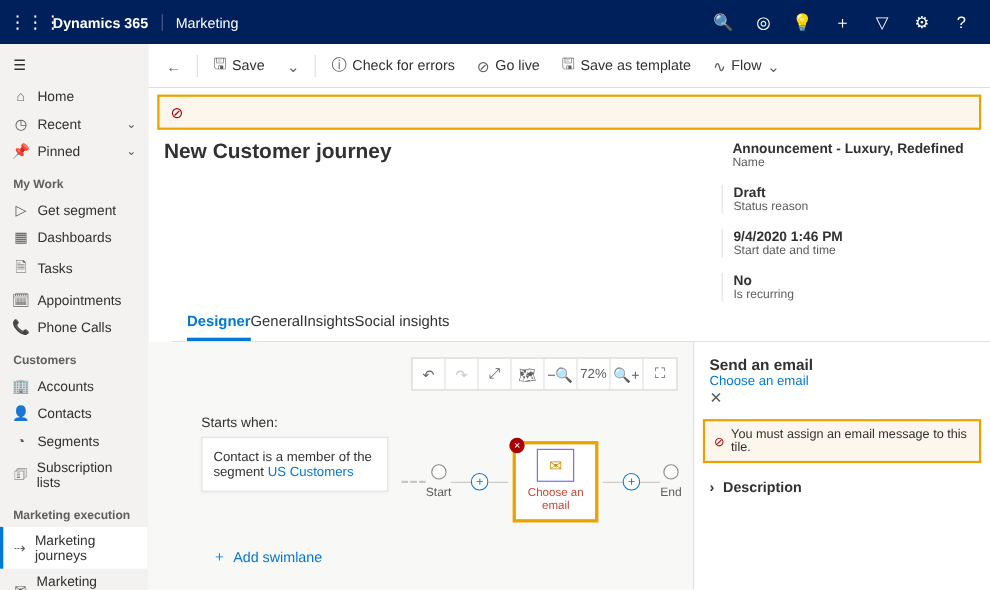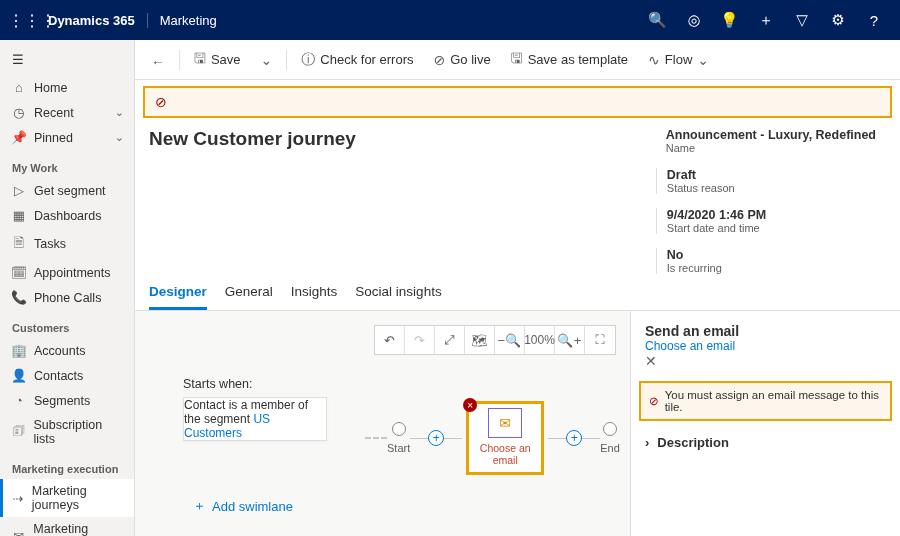--- a/index.html
+++ b/index.html
@@ -42,35 +42,35 @@
   
   .rheader { padding: 4px 14px 0; display: flex; align-items: flex-start; }
   .rheader .title { font-size: 19px; font-weight: 600; flex: 1; }
   .rheader .fields { display: flex; gap: 14px; flex-direction: column; }
   .rheader .f { border-left: 1px solid #e1dfdd; padding: 0 10px; font-size: 12px; }
   .rheader .f:first-child { border-left: none; }
   .rheader .fval { font-weight: 600; font-size: 12.5px; }
   .rheader .flab { color: #605e5c; font-size: 11px; }
   
   
-  .tabs { display: flex; gap: 18px; padding: 10px 14px 0; border-bottom: 1px solid #e1dfdd; font-size: 13.5px; }
+  .tabs { display: flex; padding: 10px 14px 0; border-bottom: 1px solid #e1dfdd; font-size: 13.5px; margin-left: 21px; }
   .tab { padding-bottom: 8px; cursor: pointer; color: #323130; }
   .tab.active { font-weight: 600; border-bottom: 3px solid #0078d4; color: #0078d4; }
   
   
   .canvaswrap { flex: 1; display: flex; background: #f8f8f6; }
   .canvas { flex: 1; position: relative; padding: 14px; }
   
   .toolbar { position: absolute; top: 14px; right: 14px; display: flex; gap: 0; border: 1px solid #d2d0ce; background: #fff; }
   .toolbar .tbtn { width: 30px; height: 28px; display: flex; align-items: center; justify-content: center; border-right: 1px solid #e1dfdd; cursor: pointer; font-size: 13px; color: #605e5c; }
   .toolbar .tbtn:last-child { border-right: none; }
   .toolbar .zoom { padding: 0 6px; font-size: 12px; display:flex; align-items:center; }
   
   .startlabel { position: absolute; top: 66px; left: 48px; font-size: 12.5px; color: #323130; }
-  .startbox { position: absolute; top: 86px; left: 48px; width: 144px; background: #fff; border: 1px solid #e1dfdd; font-size: 12px; box-shadow: 0 1px 3px rgba(0,0,0,0.05); }
+  .startbox { position: absolute; top: 86px; left: 48px; width: 170px; background: #fff; border: 1px solid #e1dfdd; padding: 10px; font-size: 12px; box-shadow: 0 1px 3px rgba(0,0,0,0.05); }
   .startbox a { color: #0078d4; text-decoration: none; }
   
   .flow { position: absolute; top: 90px; left: 230px; display: flex; align-items: center; }
   .dashes { border-top: 2px dashed #c8c6c4; width: 22px; height: 0; }
   .flow .node { display: flex; flex-direction: column; align-items: center; font-size: 11px; color: #605e5c; }
   .flow .circ { width: 14px; height: 14px; border: 1.5px solid #8a8886; border-radius: 50%; background: #fff; }
   .flow .plus { width: 16px; height: 16px; border: 1.5px solid #0078d4; color: #0078d4; border-radius: 50%; background: #fff; display:flex; align-items:center; justify-content:center; font-size: 12px; line-height:1; }
   .flow .line { border-top: 1.5px solid #c8c6c4; width: 18px; height: 0; }
   
   .tile { width: 78px; border: 3px solid #e8a300; background: #fff; display: flex; flex-direction: column; align-items: center; padding: 4px 4px 6px; position: relative; margin: 0 4px; }
@@ -257,21 +257,21 @@
     </div>
 
     <div class="canvaswrap">
       <div class="canvas">
         <div class="toolbar">
           <div class="tbtn">↶</div>
           <div class="tbtn" style="color:#c8c6c4">↷</div>
           <div class="tbtn">⤢</div>
           <div class="tbtn">🗺</div>
           <div class="tbtn">−🔍</div>
-          <div class="tbtn zoom">100%</div>
+          <div class="tbtn zoom">72%</div>
           <div class="tbtn">🔍+</div>
           <div class="tbtn">⛶</div>
         </div>
 
         <div class="startlabel">Starts when:</div>
         <div class="startbox">
           <span>Contact is a member of the segment </span><a>US Customers</a>
         </div>
 
         <div class="flow">

